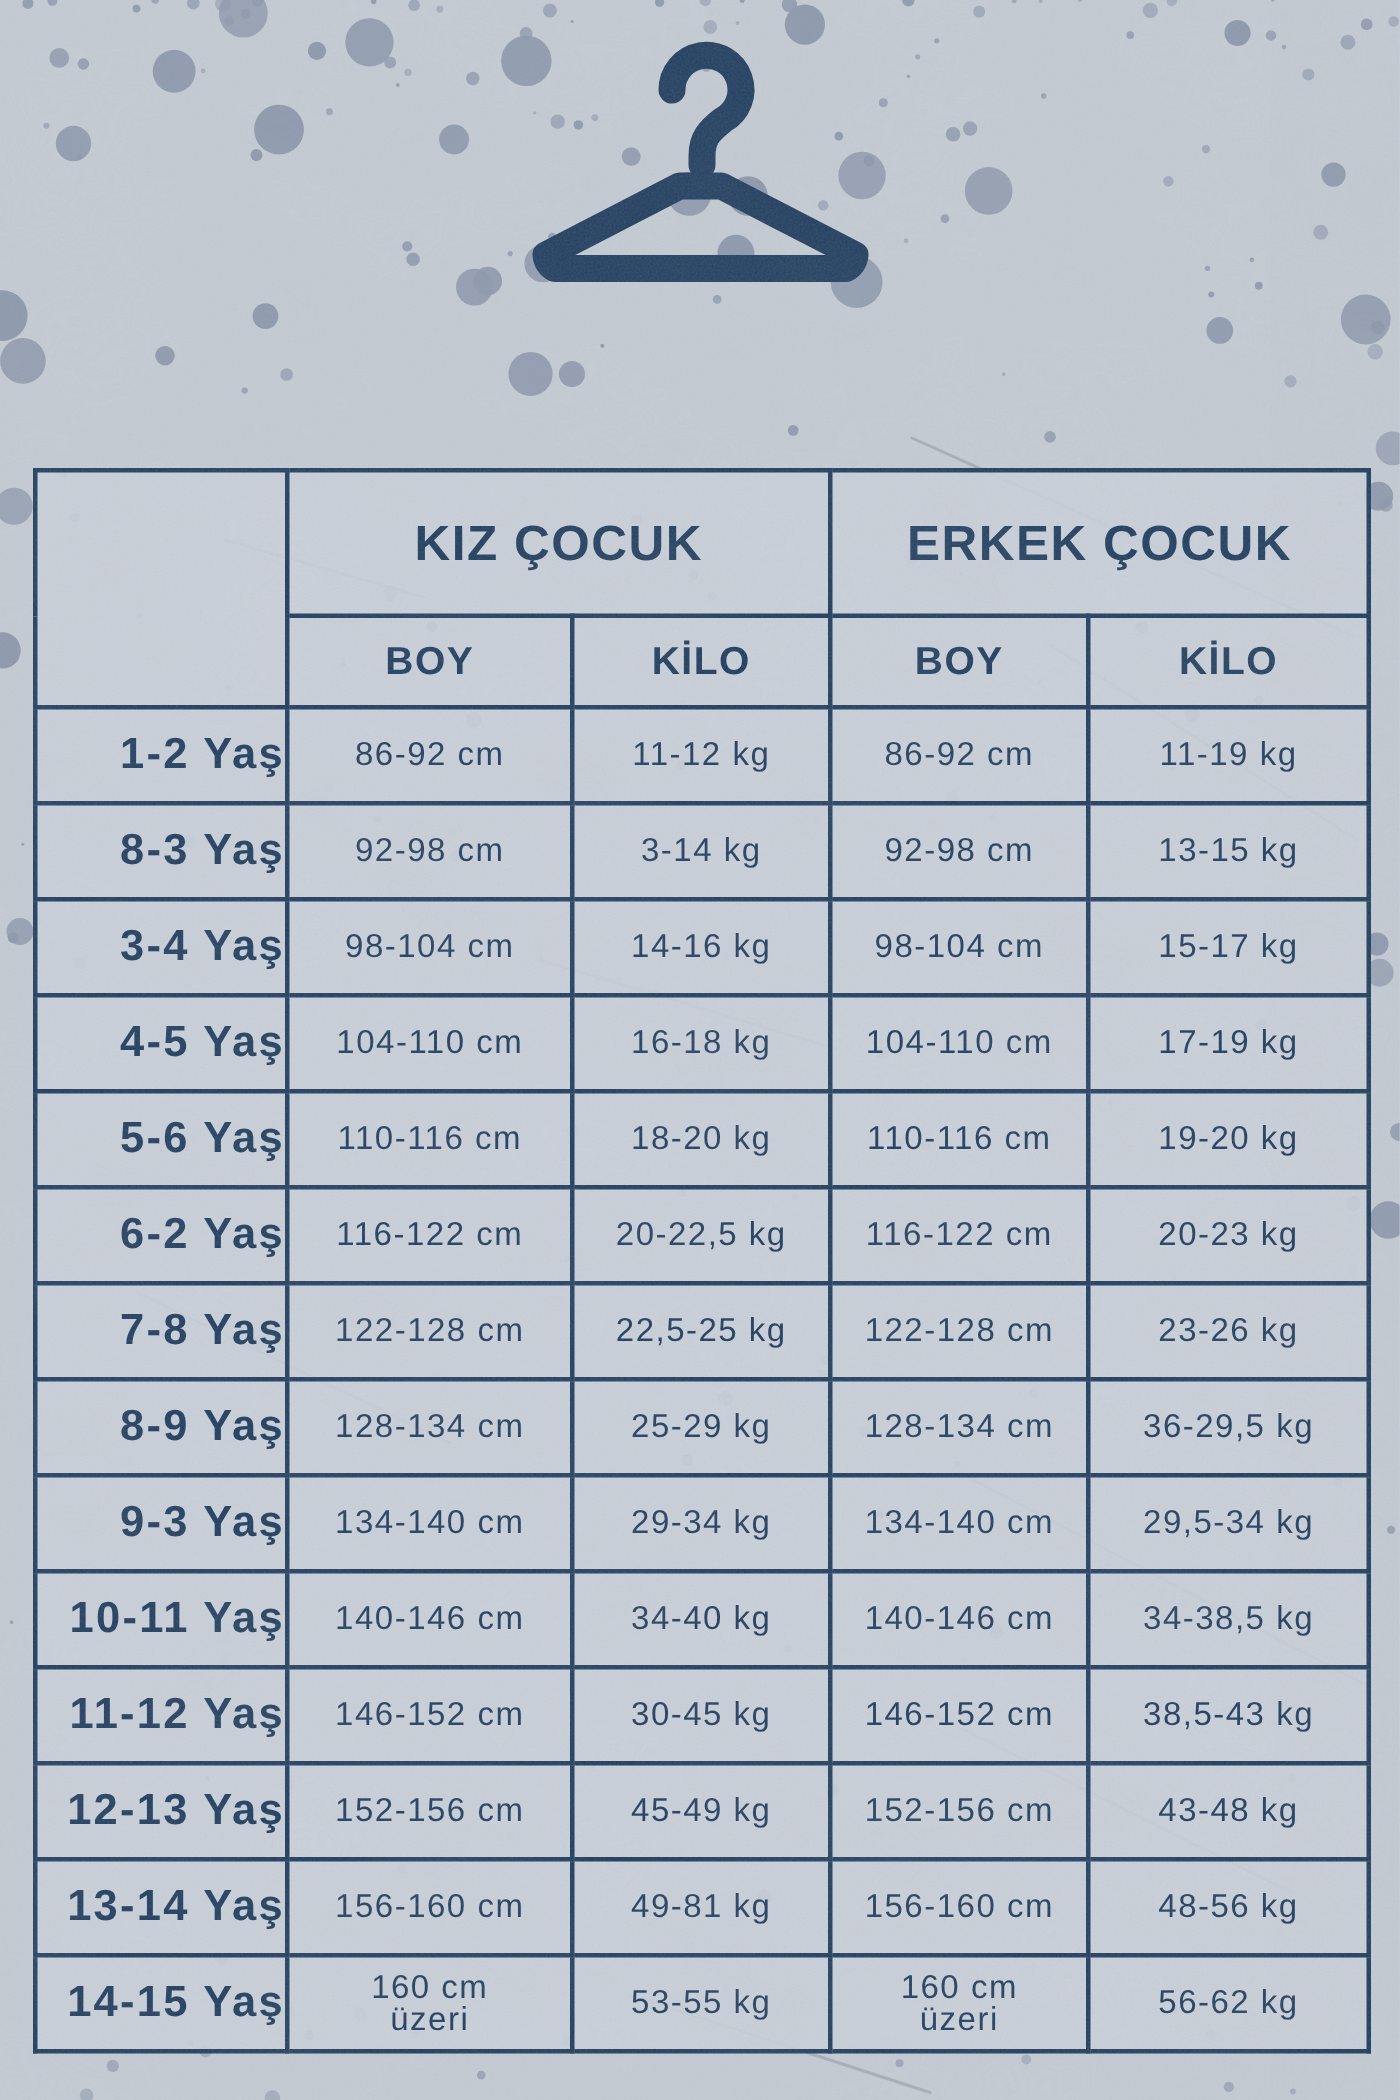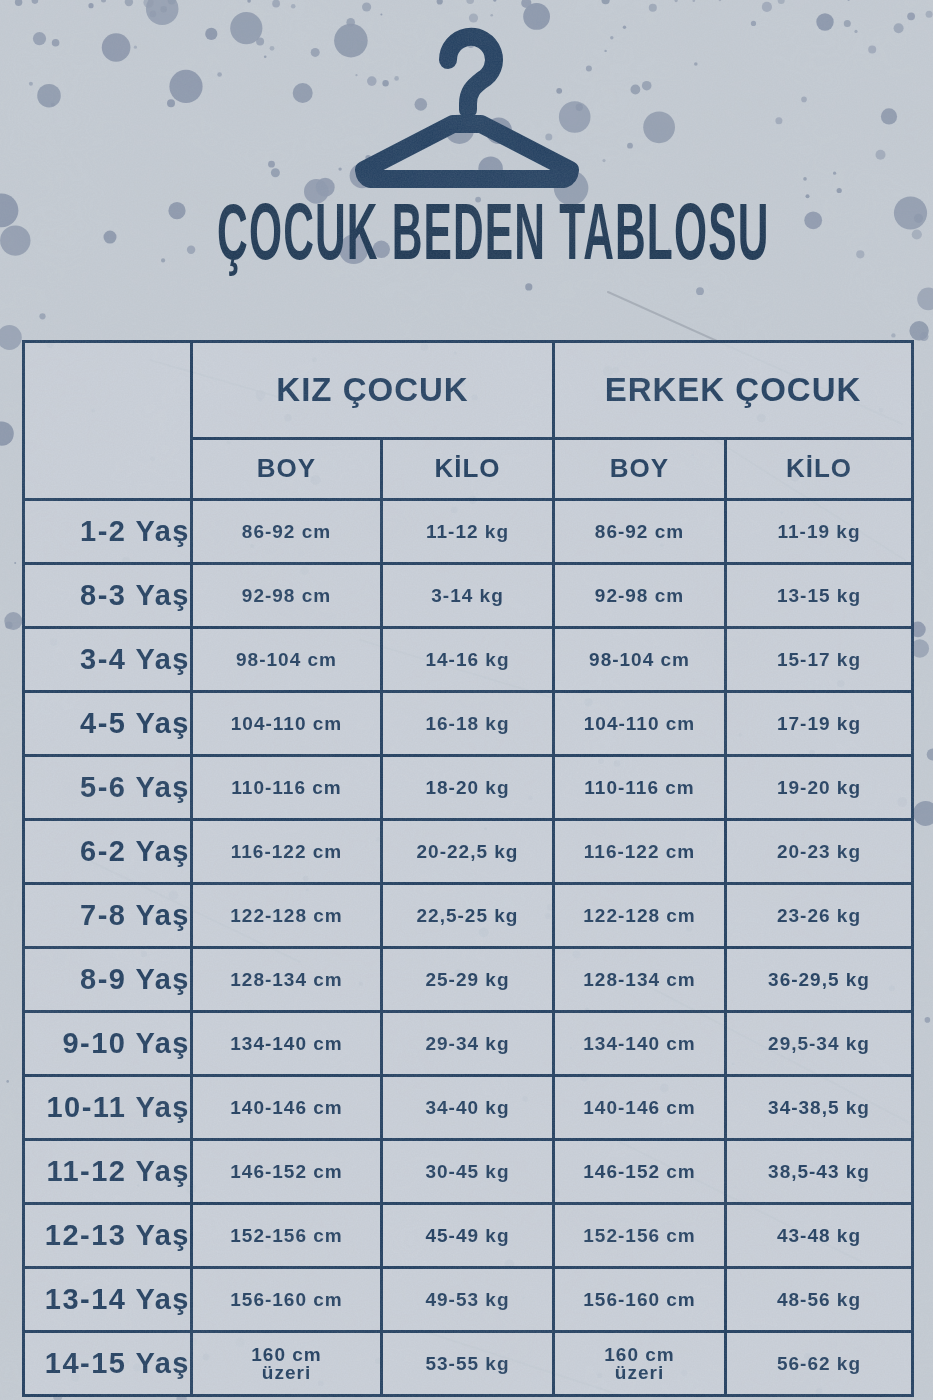--- a/index.html
+++ b/index.html
@@ -35,36 +35,35 @@
   }
 
   table.size-table {
     position: absolute;
     left: 22px; top: 286px;
     width: 889px;
     border-collapse: collapse;
     table-layout: fixed;
     color: #1c3a5c;
     z-index: 2;
-    margin-top: 28px;
   }
   .size-table th, .size-table td {
     border: 3px solid #1c3a5c;
     background: rgba(204, 211, 219, 0.9);
     text-align: center;
     vertical-align: middle;
     padding: 0;
     line-height: 0.92;
     white-space: pre-line;
   }
   .size-table th.gh { height: 94px; font-size: 33px; font-weight: 700; letter-spacing: 1px; }
   .size-table th.sh { height: 58px; font-size: 26px; font-weight: 700; letter-spacing: 1px; }
   .size-table th.corner { }
   .size-table tbody th { height: 61px; font-size: 29px; font-weight: 700; letter-spacing: 1.5px; text-align: right; }
-  .size-table tbody td { height: 61px; font-size: 19px; font-weight: 700; letter-spacing: 1px; }
+  .size-table tbody td { height: 61px; font-size: 22px; font-weight: 400; letter-spacing: 1px; }
 </style>
 </head>
 <body>
 
 <svg class="bg-svg" width="933" height="1400" xmlns="http://www.w3.org/2000/svg">
   <g id="splatter-dots" fill="#8b97ac">
       <circle cx="560.8" cy="171.4" r="4.6" opacity="0.85"></circle>
       <circle cx="163.1" cy="260.4" r="2.1" opacity="0.83"></circle>
       <circle cx="807.5" cy="196.3" r="2.0" opacity="0.95"></circle>
       <circle cx="695.8" cy="64.0" r="1.8" opacity="0.78"></circle>
@@ -305,21 +304,20 @@
 
   <svg class="hanger" width="232" height="162" viewBox="0 0 232 162" xmlns="http://www.w3.org/2000/svg">
     <g fill="none" stroke="#1c3a5c" stroke-width="18" stroke-linecap="round" stroke-linejoin="round">
 
       <path d="M97 34 a23 23 0 1 1 34 20 c -9 7 -14 12 -14 24 v 6"></path>
 
       <path d="M102 98 L130 98 L219 144 A9 11 0 0 1 213 153 L19 153 A9 11 0 0 1 13 144 Z"></path>
     </g>
   </svg>
 
-  <h1 class="title"><span class="squeeze">ÇOCUK BEDEN TABLOSU</span></h1>
 
   <table class="size-table">
     <colgroup>
       <col style="width:168px">
       <col style="width:190px">
       <col style="width:172px">
       <col style="width:172px">
       <col style="width:187px">
     </colgroup>
     <thead>
@@ -386,21 +384,21 @@
           <td>23-26 kg</td>
         </tr>
         <tr>
           <th>8-9 Yaş</th>
           <td>128-134 cm</td>
           <td>25-29 kg</td>
           <td>128-134 cm</td>
           <td>36-29,5 kg</td>
         </tr>
         <tr>
-          <th>9-10 Yaş</th>
+          <th>9-3 Yaş</th>
           <td>134-140 cm</td>
           <td>29-34 kg</td>
           <td>134-140 cm</td>
           <td>29,5-34 kg</td>
         </tr>
         <tr>
           <th>10-11 Yaş</th>
           <td>140-146 cm</td>
           <td>34-40 kg</td>
           <td>140-146 cm</td>
@@ -416,21 +414,21 @@
         <tr>
           <th>12-13 Yaş</th>
           <td>152-156 cm</td>
           <td>45-49 kg</td>
           <td>152-156 cm</td>
           <td>43-48 kg</td>
         </tr>
         <tr>
           <th>13-14 Yaş</th>
           <td>156-160 cm</td>
-          <td>49-53 kg</td>
+          <td>49-81 kg</td>
           <td>156-160 cm</td>
           <td>48-56 kg</td>
         </tr>
         <tr>
           <th>14-15 Yaş</th>
           <td>160 cm
 üzeri</td>
           <td>53-55 kg</td>
           <td>160 cm
 üzeri</td>

